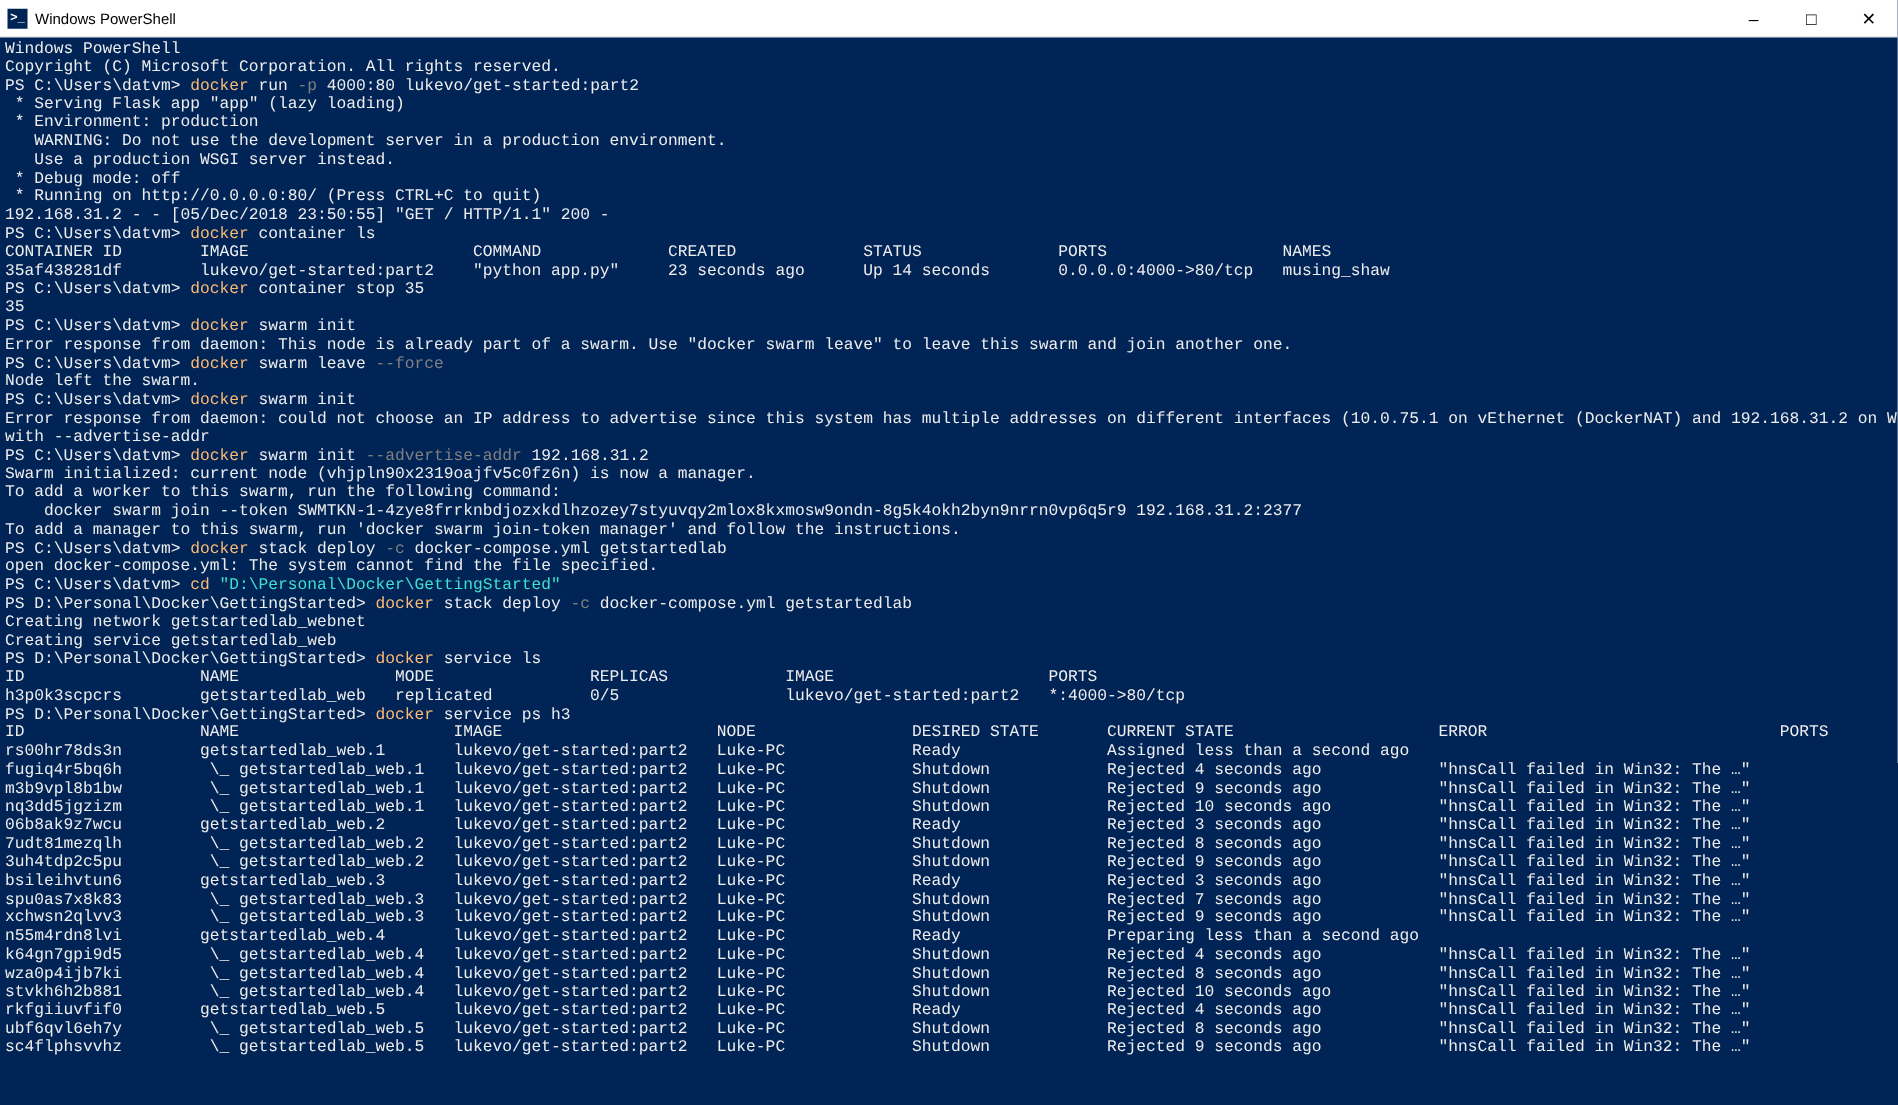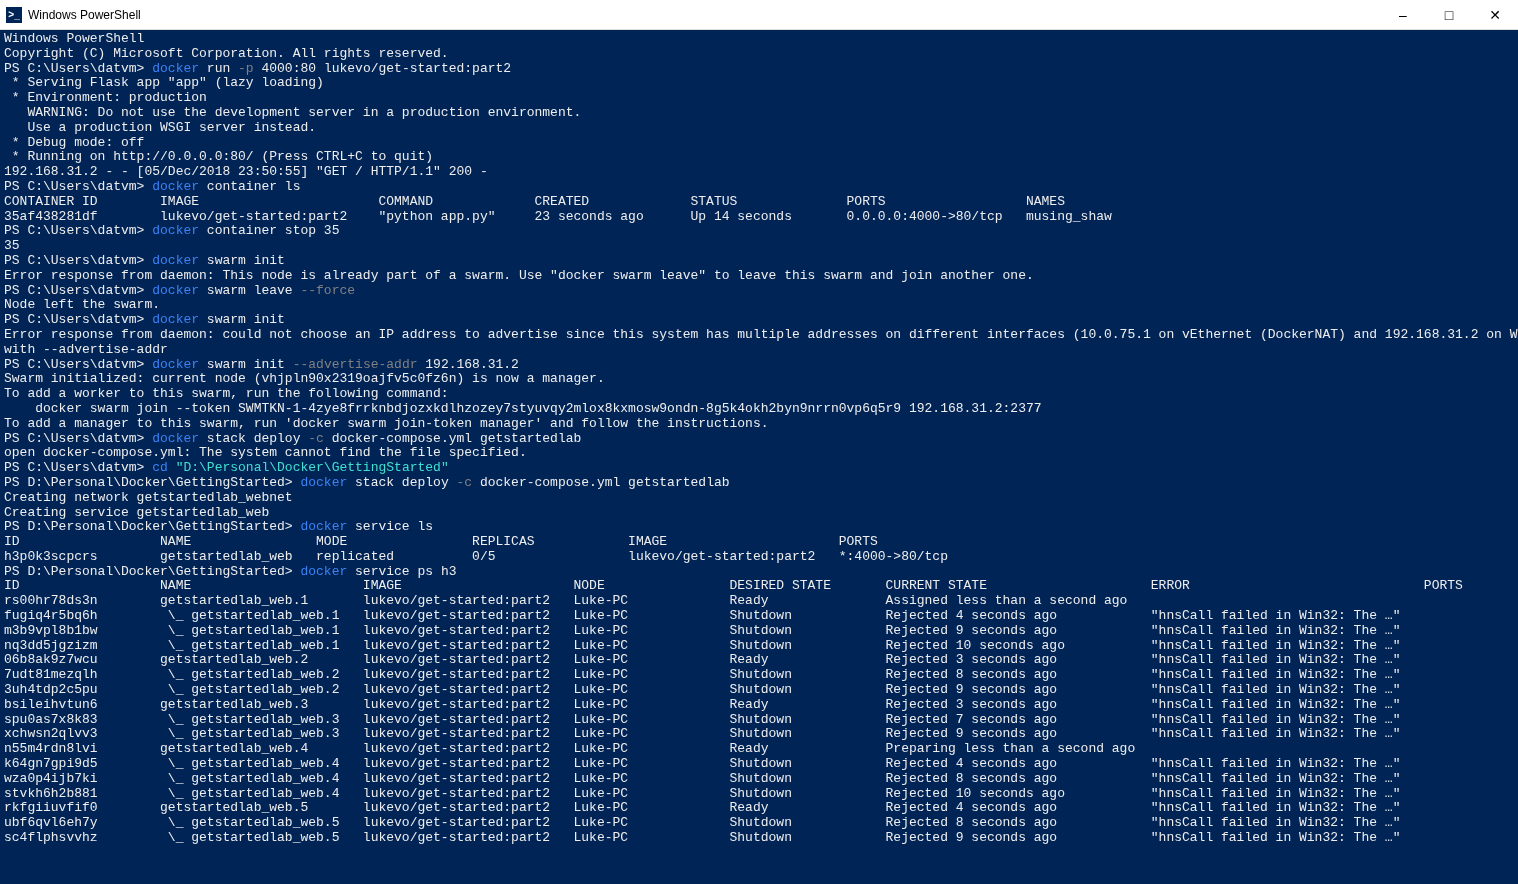--- a/index.html
+++ b/index.html
@@ -50,21 +50,21 @@
     flex: 1;
     background: #012456;
     color: #ccc;
     font-family: Consolas, "Courier New", monospace;
     font-size: 13px;
     line-height: 14.8px;
     padding: 2px 4px;
     white-space: pre;
     overflow: hidden;
   }
-  .y { color: #3b82f6; }
+  .y { color: #fdba74; }
   .g { color: #808080; }
   .c { color: #40e0d0; }
   .w { color: #eee; }
 </style>
 </head>
 <body>
 
 <div class="titlebar">
   <div class="icon">&gt;_</div>
   <div class="title">Windows PowerShell</div>

